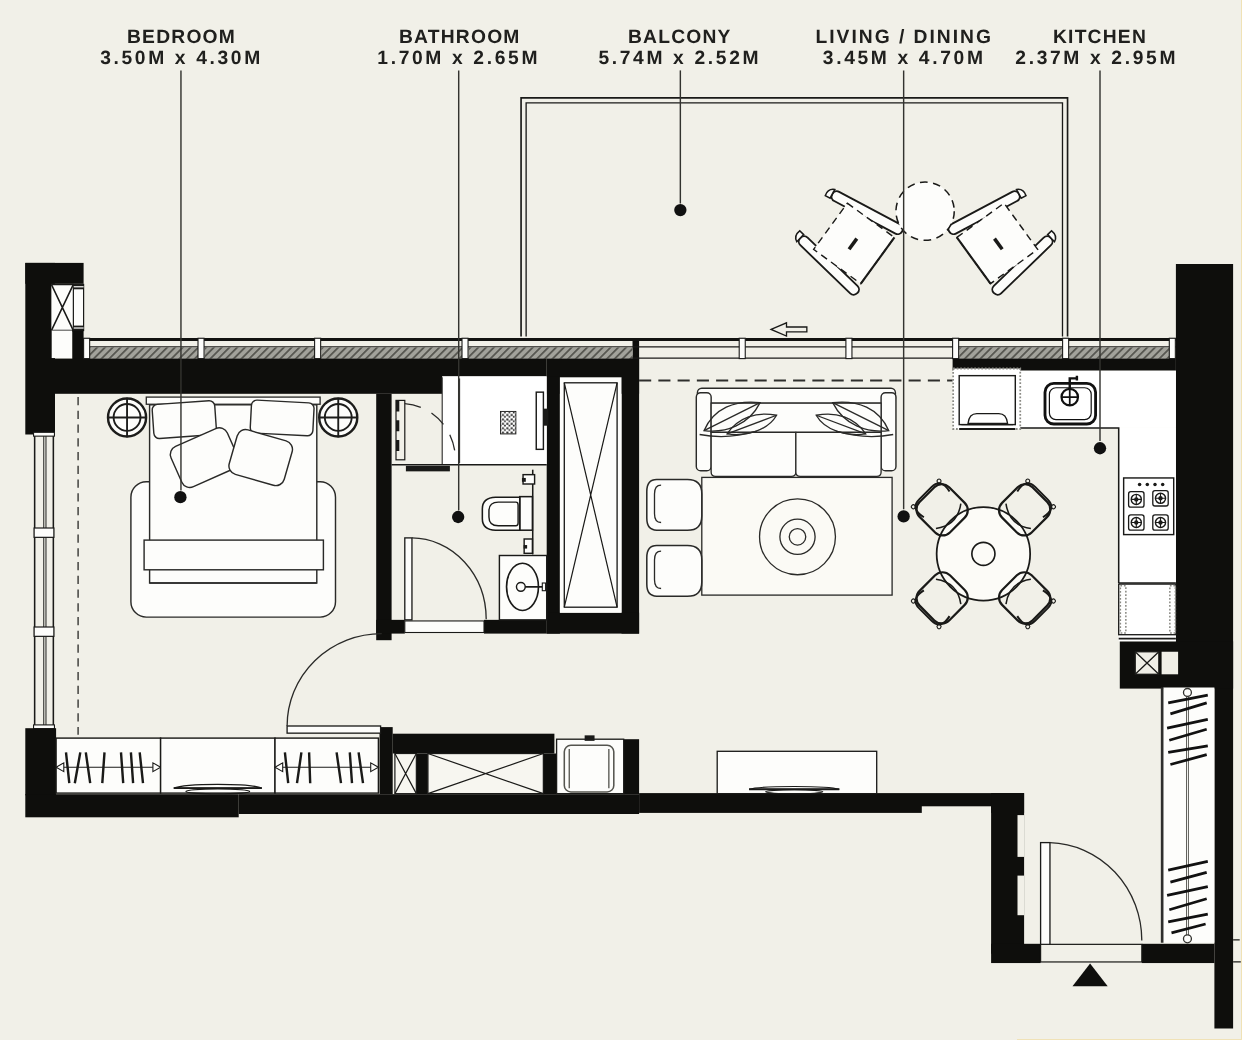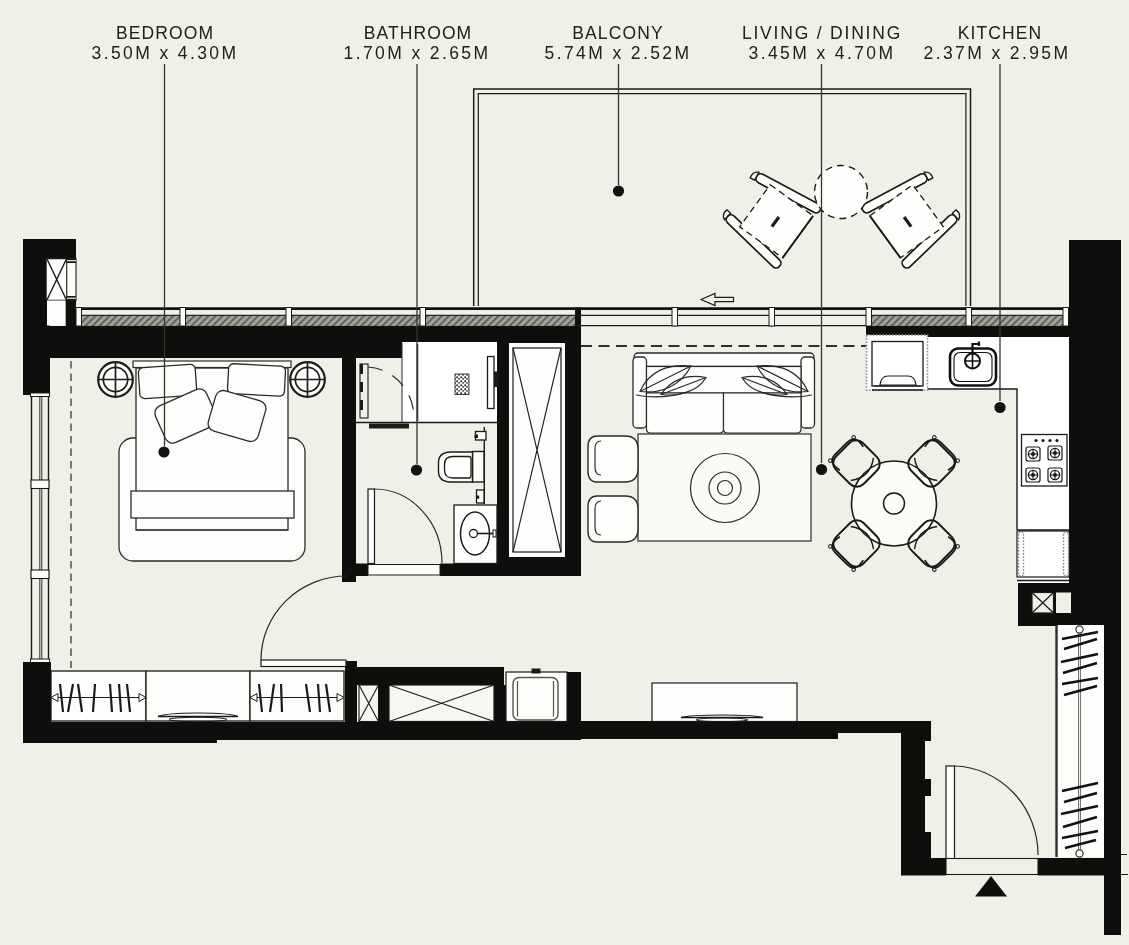--- a/index.html
+++ b/index.html
@@ -1,16 +1,16 @@
 <!DOCTYPE html>
 <html><head>
 <meta charset="utf-8">
 <style>
 html,body{margin:0;padding:0;background:#f1f0e8;}
-#page{position:relative;width:1129px;height:945px;background:#eab308;overflow:hidden;}
+#page{position:relative;width:1129px;height:945px;background:#eab308;overflow:hidden;font-weight:bold;}
 svg{display:block}
 .lbl{font-family:"Liberation Sans",sans-serif;font-size:17.5px;letter-spacing:1.1px;fill:#20201e;text-anchor:middle;}
 .dim{font-family:"Liberation Sans",sans-serif;font-size:17.5px;letter-spacing:2.4px;fill:#20201e;text-anchor:middle;}
 </style>
 </head>
 <body>
 <div id="page">
 <svg width="1129" height="945" viewBox="0 0 1129 945">
 <defs>
 <pattern id="hatch" patternUnits="userSpaceOnUse" width="5" height="5" patternTransform="rotate(45)">

